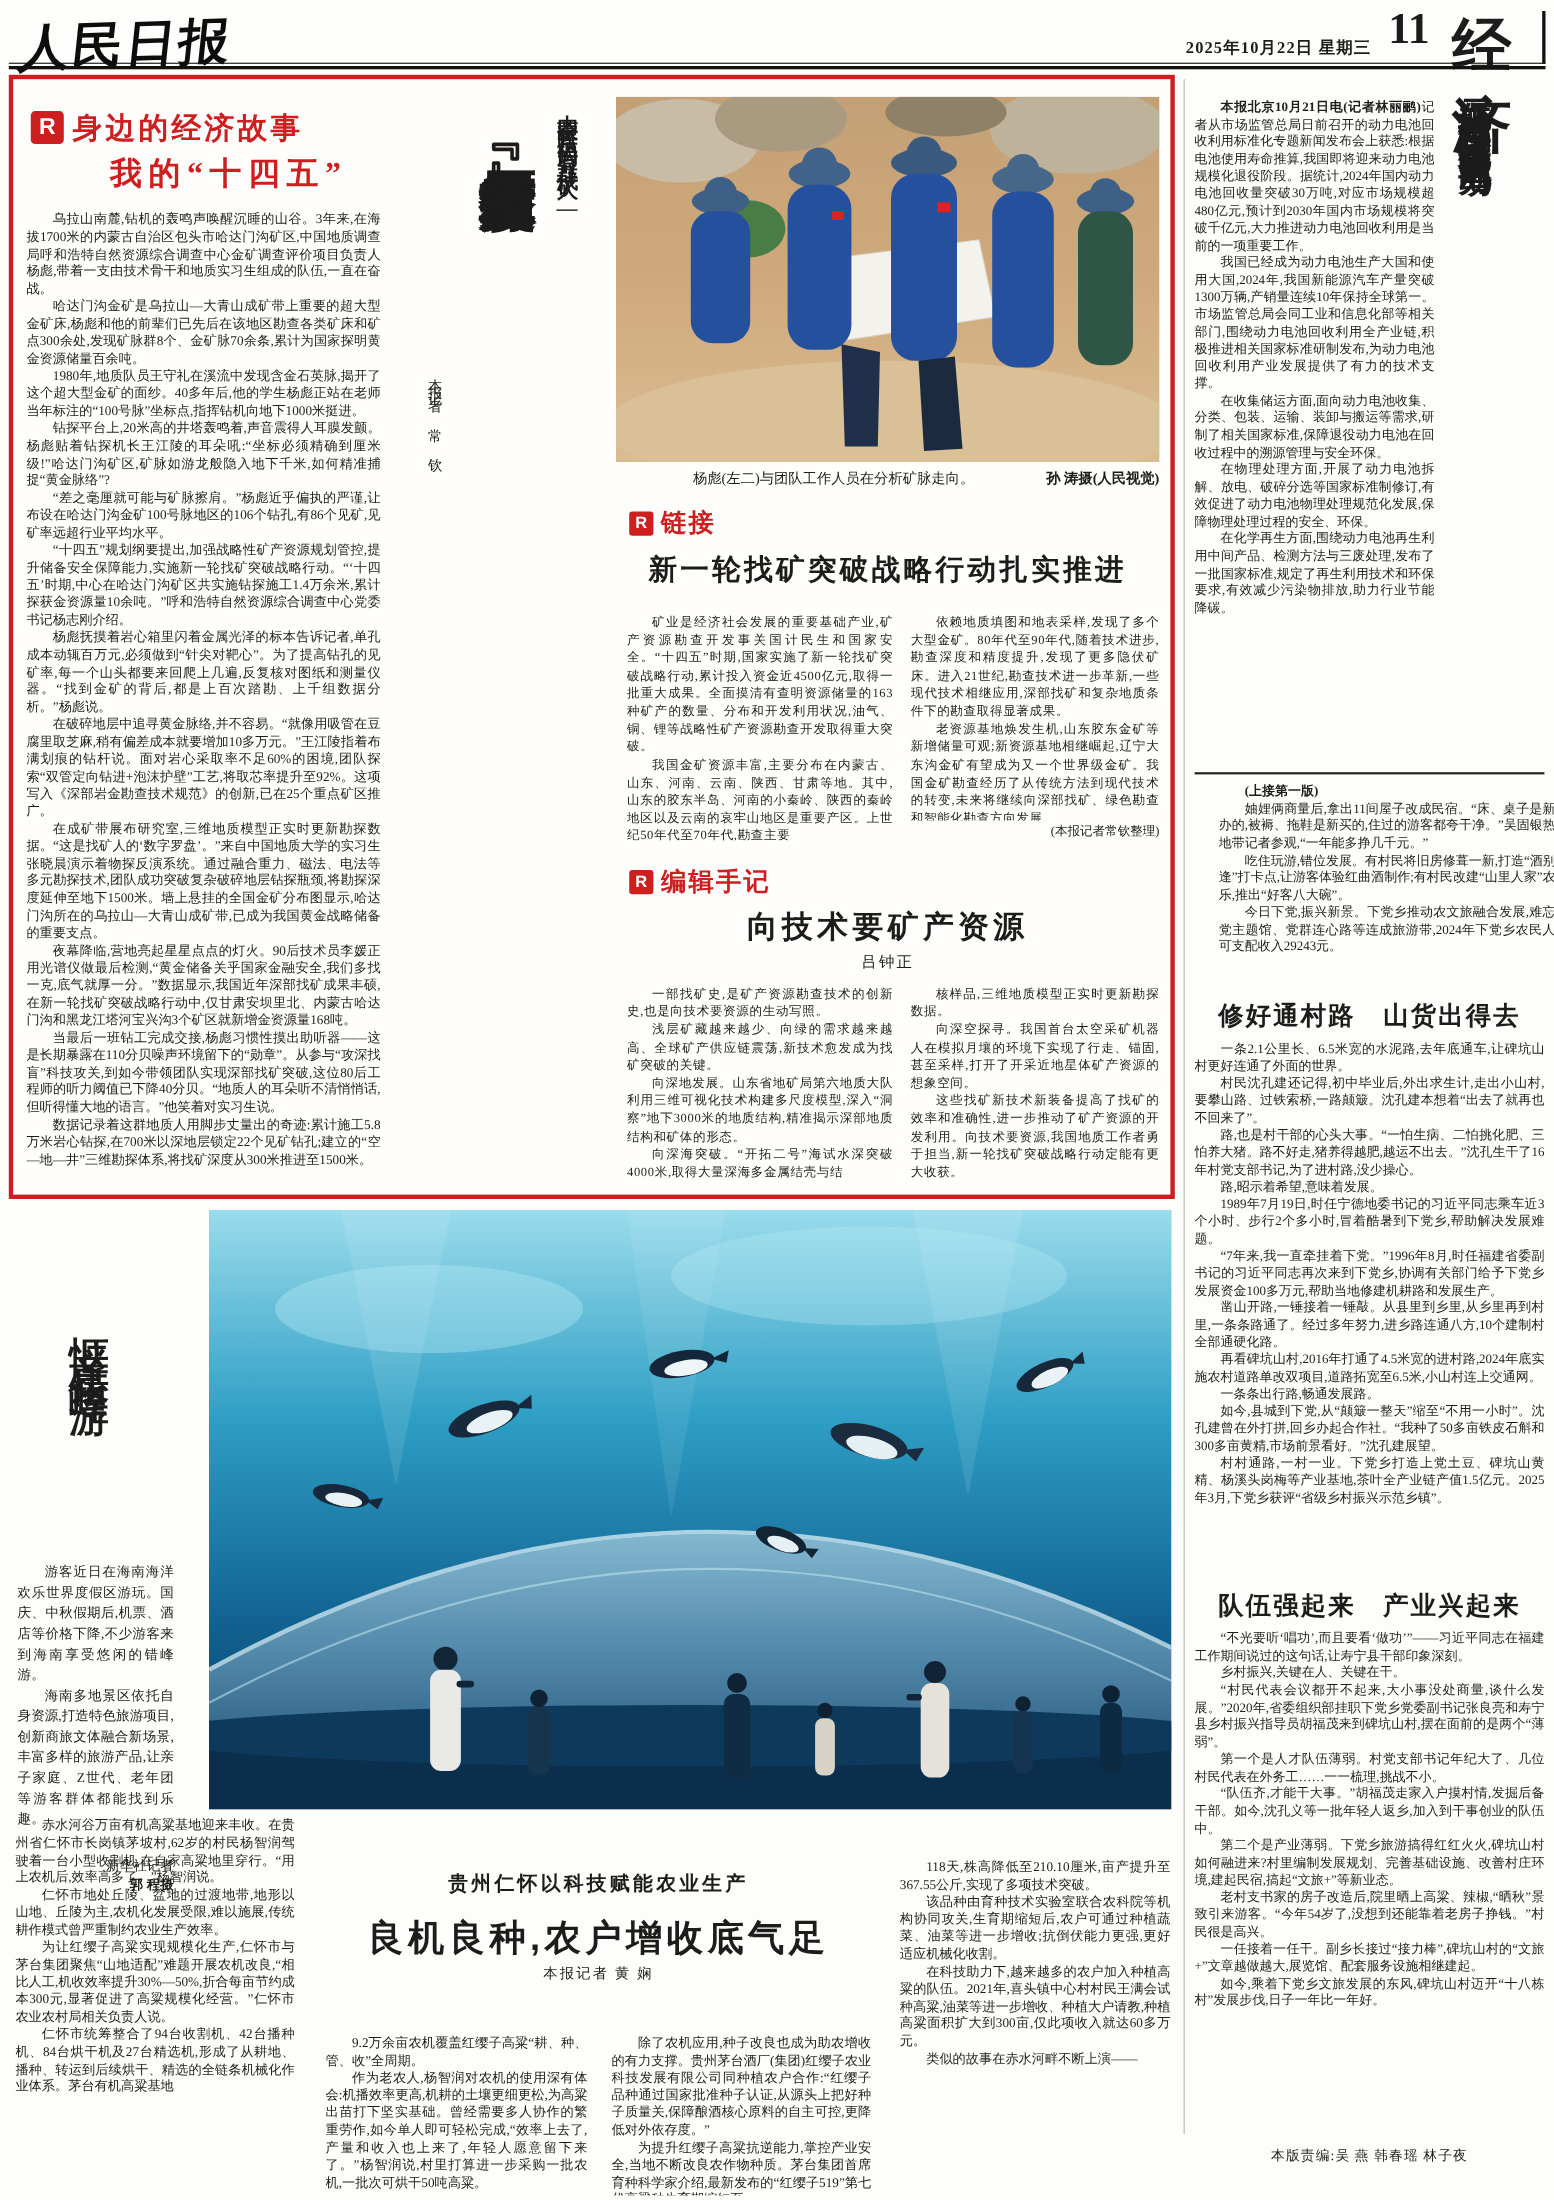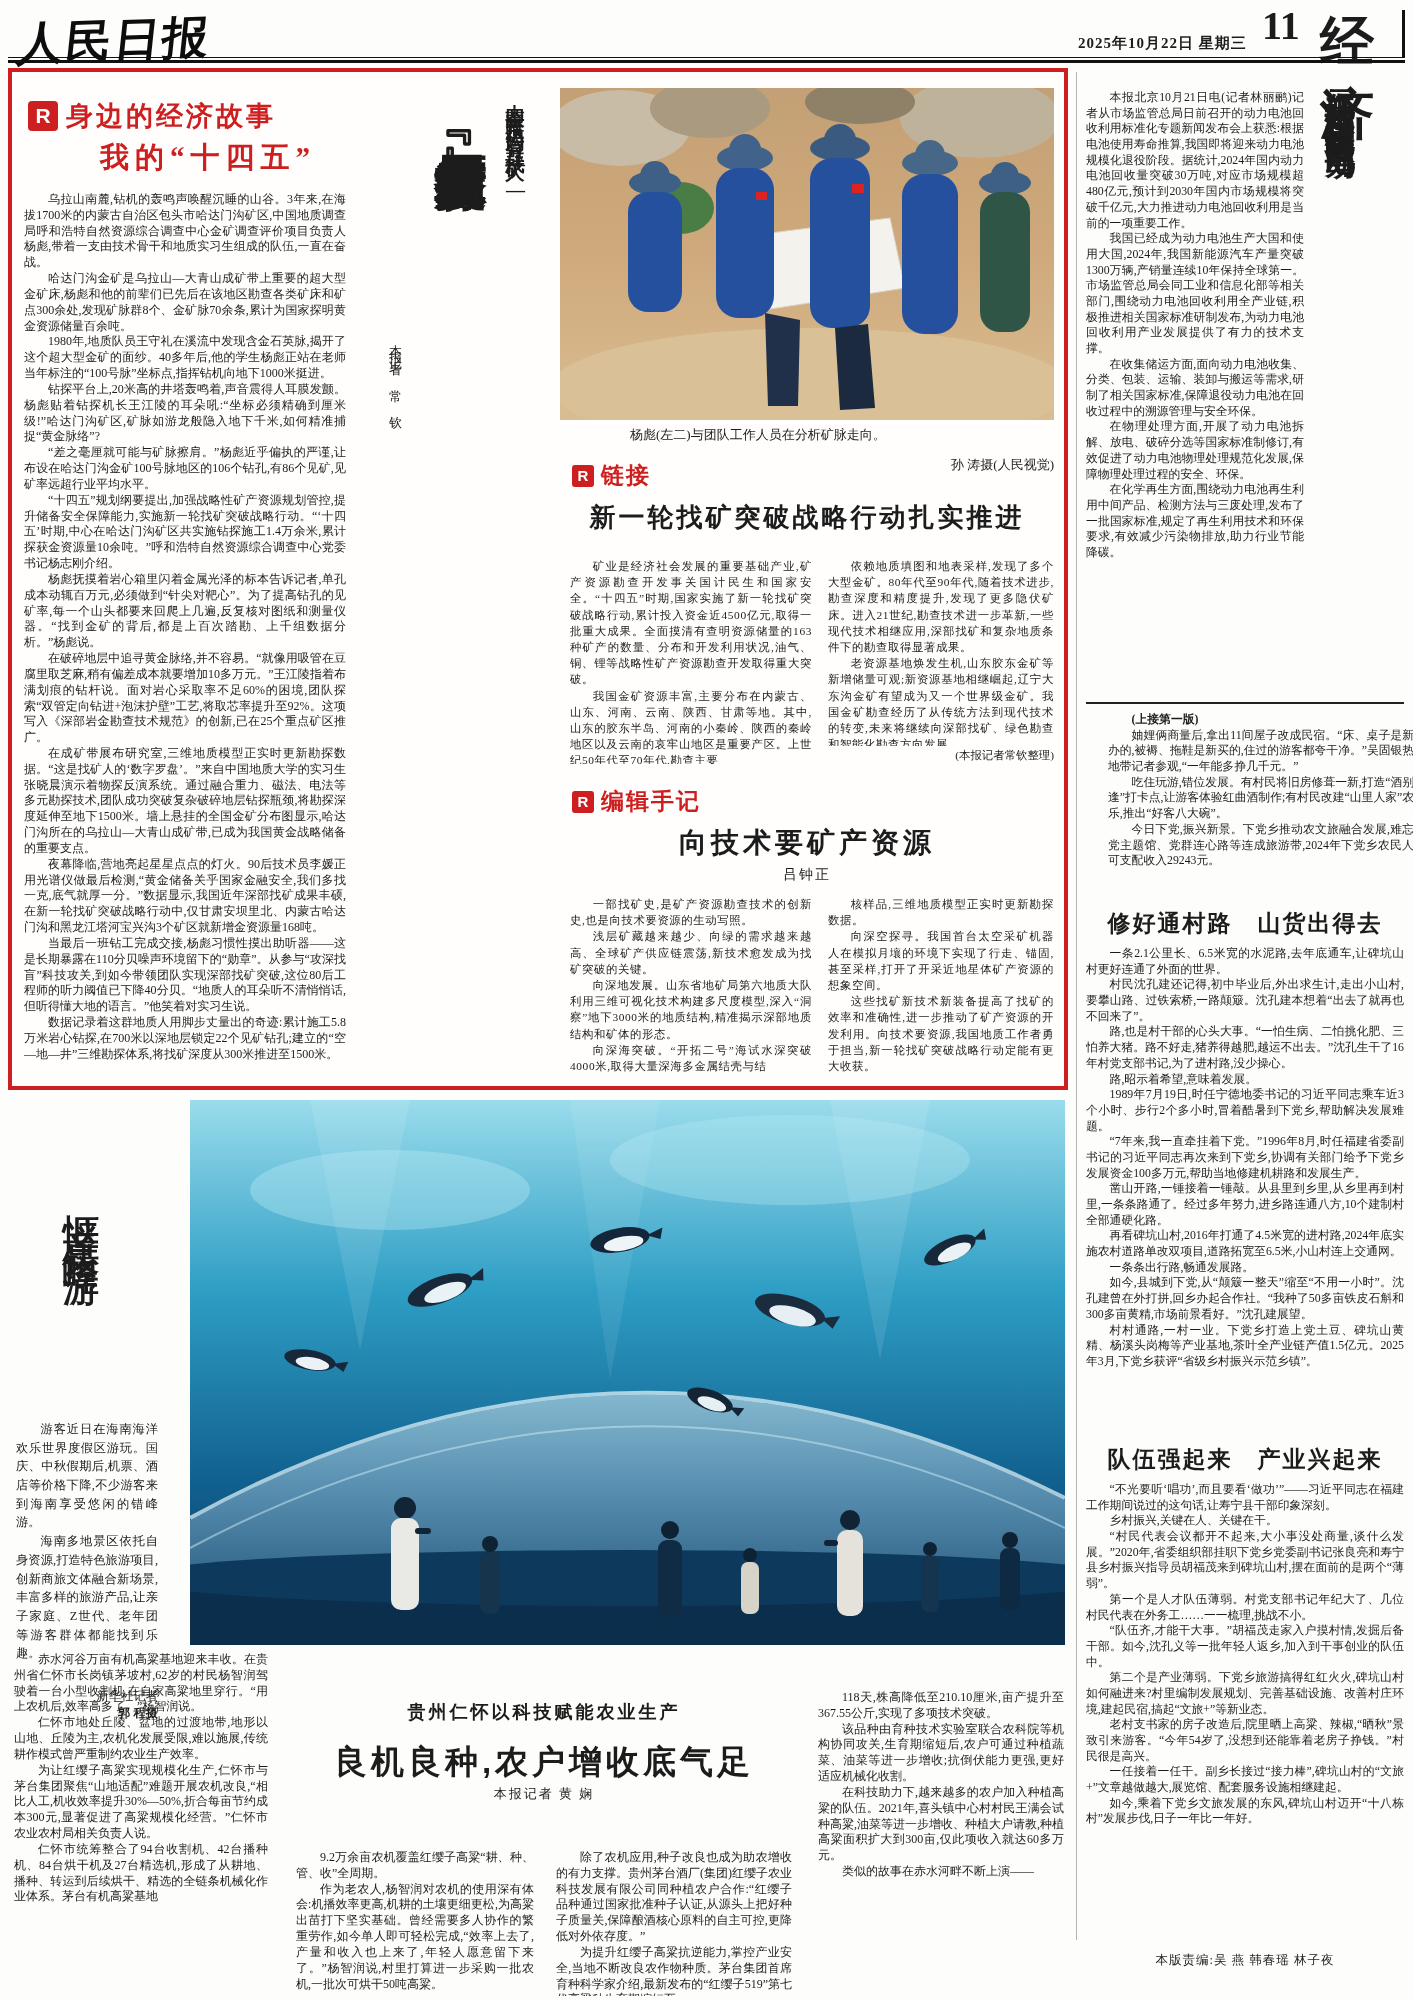--- a/index.html
+++ b/index.html
@@ -52,21 +52,21 @@
   .leisure-title { font-family:"Liberation Sans",sans-serif; font-weight:900; font-size:36px; letter-spacing:14px; }
   .leisure-cap { font-size:12.3px; line-height:1.52; text-align:justify; overflow:hidden; }
   .leisure-cap p { text-indent:2em; }
   .leisure-credit { font-size:12.3px; text-align:right; }
   .leisure-credit .b { font-weight:bold; }
   
   .gz-kicker { font-family:"Liberation Sans",sans-serif; font-weight:700; font-size:18px; letter-spacing:3px; text-align:center; }
   .gz-head { font-family:"Liberation Sans",sans-serif; font-weight:900; font-size:33px; letter-spacing:4px; text-align:center; }
   .gz-byline { font-size:13px; text-align:center; letter-spacing:2px; }
   .photo-frame { overflow:hidden; background:#ccc; }
-  .bold { font-weight:normal;margin-top:30px; }
+  .bold { font-weight:bold; }
 </style>
 </head>
 <body>
 
 <div class="page">
 
   <div class="abs masthead" style="left:18px; top:10px;">人民日报</div>
   <div class="abs hdate" style="left:1078px; top:34px;">2025年10月22日  星期三</div>
   <div class="abs hpagenum" style="left:1262px; top:2px;">11</div>
   <div class="abs hsection" style="left:1320px; top:6px;">经济</div>

